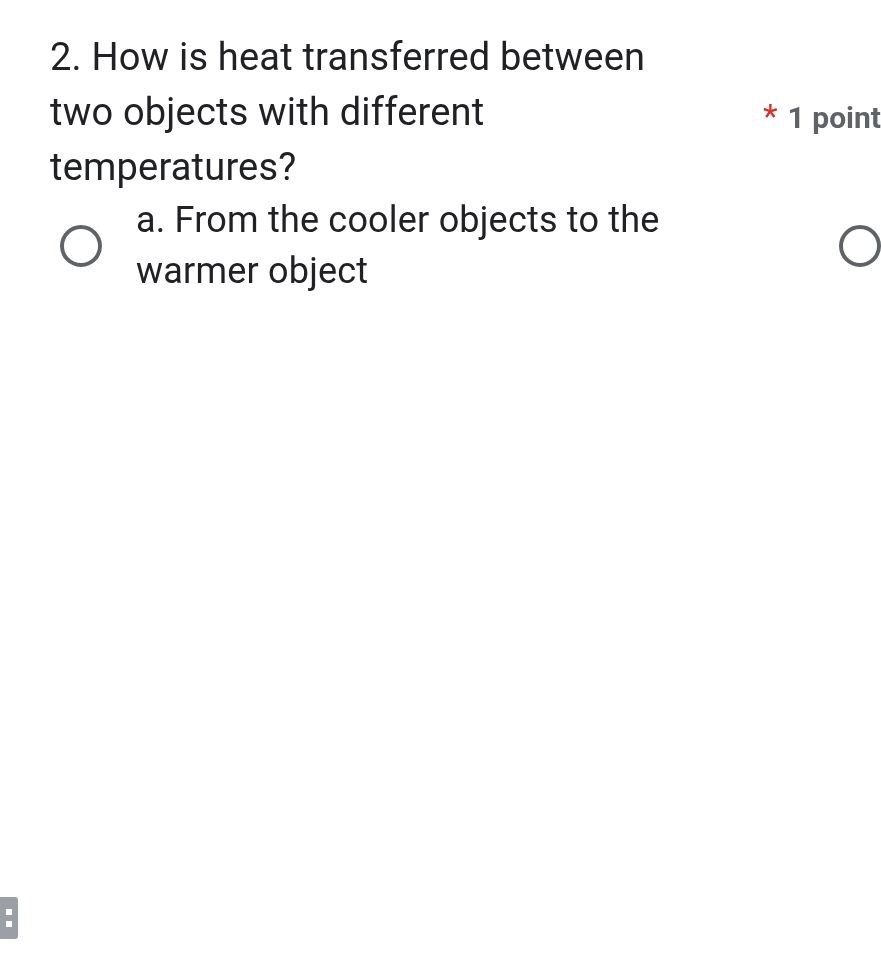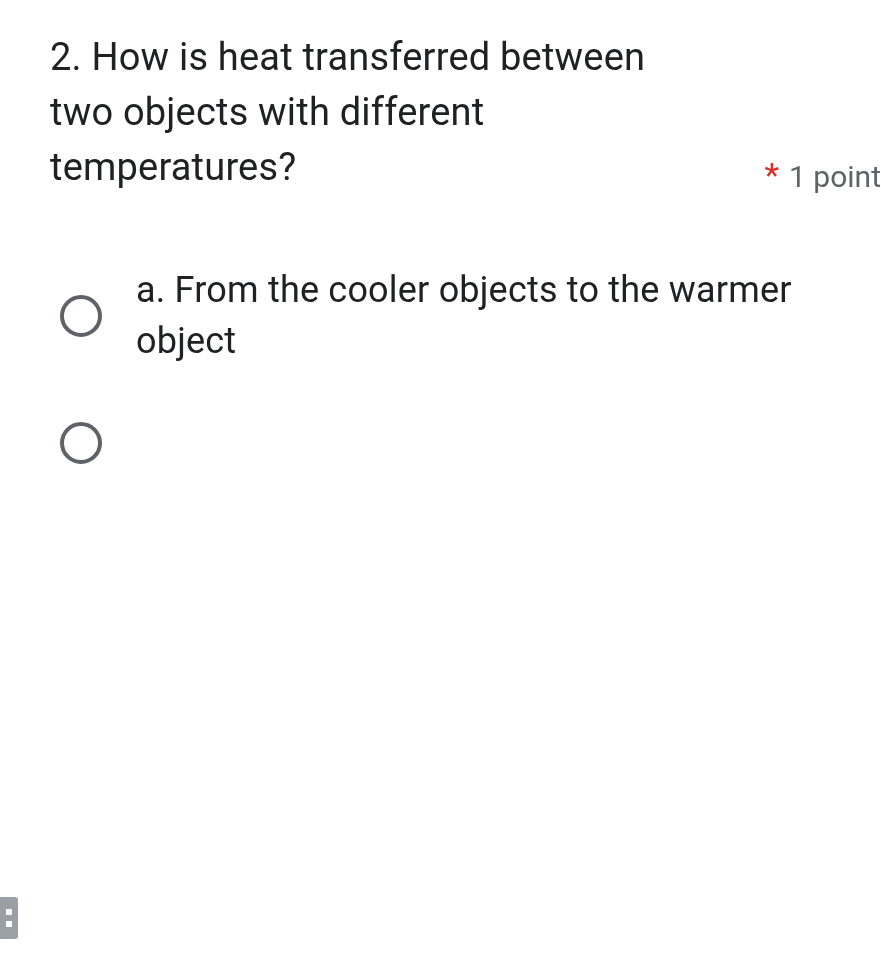--- a/index.html
+++ b/index.html
@@ -11,22 +11,21 @@
       font-family: Roboto, Arial, sans-serif;
       background: #ffffff;
       width: 881px;
       height: 957px;
       padding: 30px 0 0 50px;
       color: #202124;
       position: relative;
     }
     .question-header {
       display: flex;
-      align-items: flex-end;
-      margin-bottom: 70px;
+      align-items: center;
       gap: 40px;
     }
     .question-text-wrap {
       flex: 1;
       padding-right: 20px;
     }
     .question-text {
       font-size: 38px;
       line-height: 1.45;
       color: #202124;
@@ -40,25 +39,24 @@
       display: flex;
       align-items: baseline;
     }
     .required-asterisk {
       color: #d93025;
       font-size: 34px;
       margin-right: 10px;
     }
     .points-text {
       color: #5f6368;
-      font-weight: 400;
+      font-weight: 700;
     }
     .options {
       display: flex;
-      flex-direction: column;
       gap: 56px;
       padding-left: 10px;
     }
     .option-row {
       display: flex;
       align-items: center;
       gap: 34px;
       cursor: pointer;
     }
     .radio-circle {

